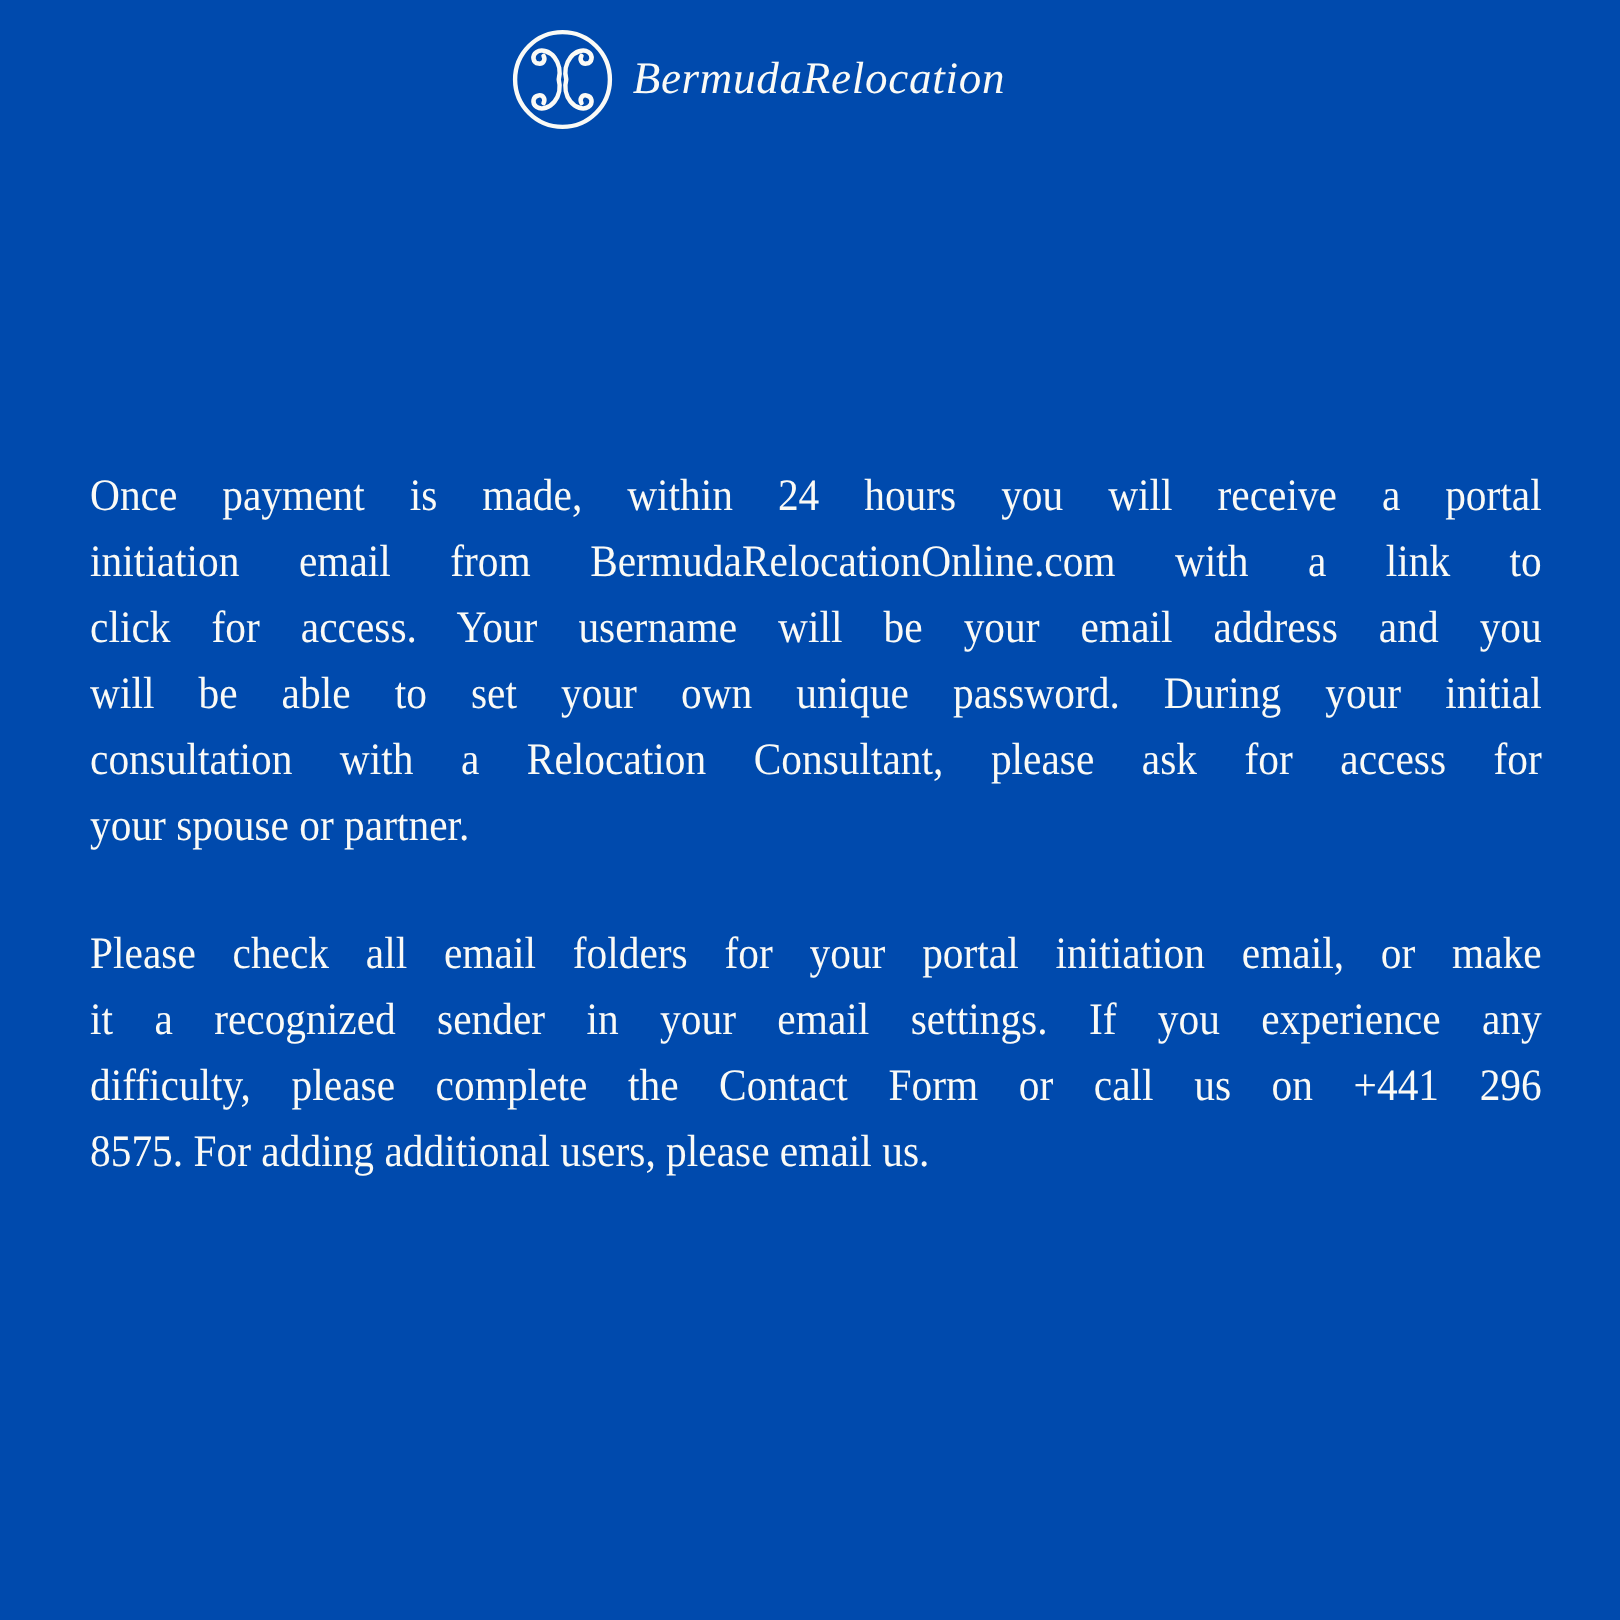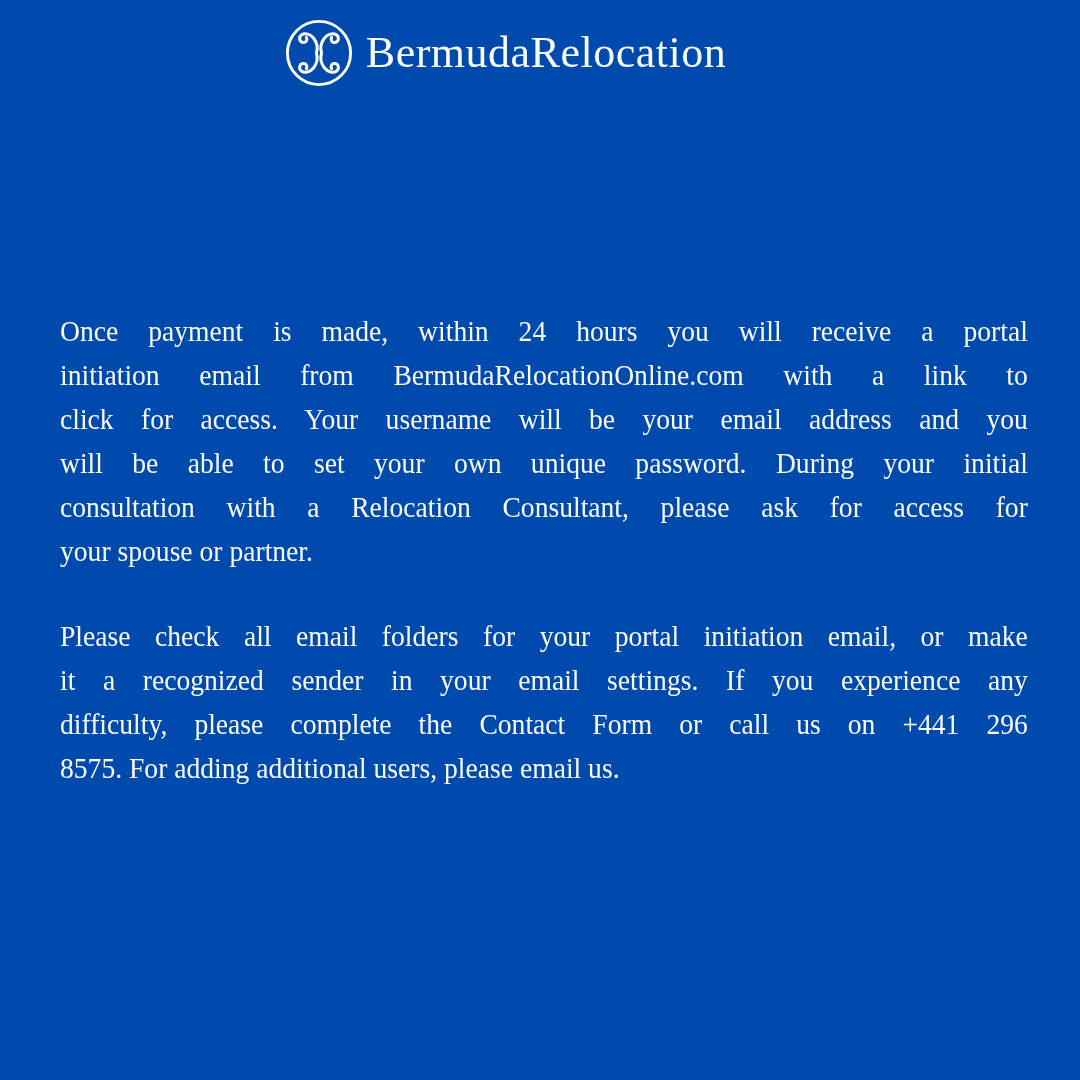--- a/index.html
+++ b/index.html
@@ -26,25 +26,26 @@
     gap: 12px;
     transform: translateX(-35px);
   }
   .logo-mark {
     width: 70px;
     height: 70px;
     flex: 0 0 auto;
     color: var(--text);
   }
   .wordmark {
-    font-size: 44px;
+    font-size: 30px;
     letter-spacing: 0.5px;
     line-height: 70px;
     color: var(--text);
     white-space: nowrap;
+    font-style: italic;
   }
   .body-copy {
     position: absolute;
     top: 309px;
     left: 60px;
     width: 1052px;
     transform: scaleX(0.92);
     transform-origin: left top;
     font-size: 30px;
   }

